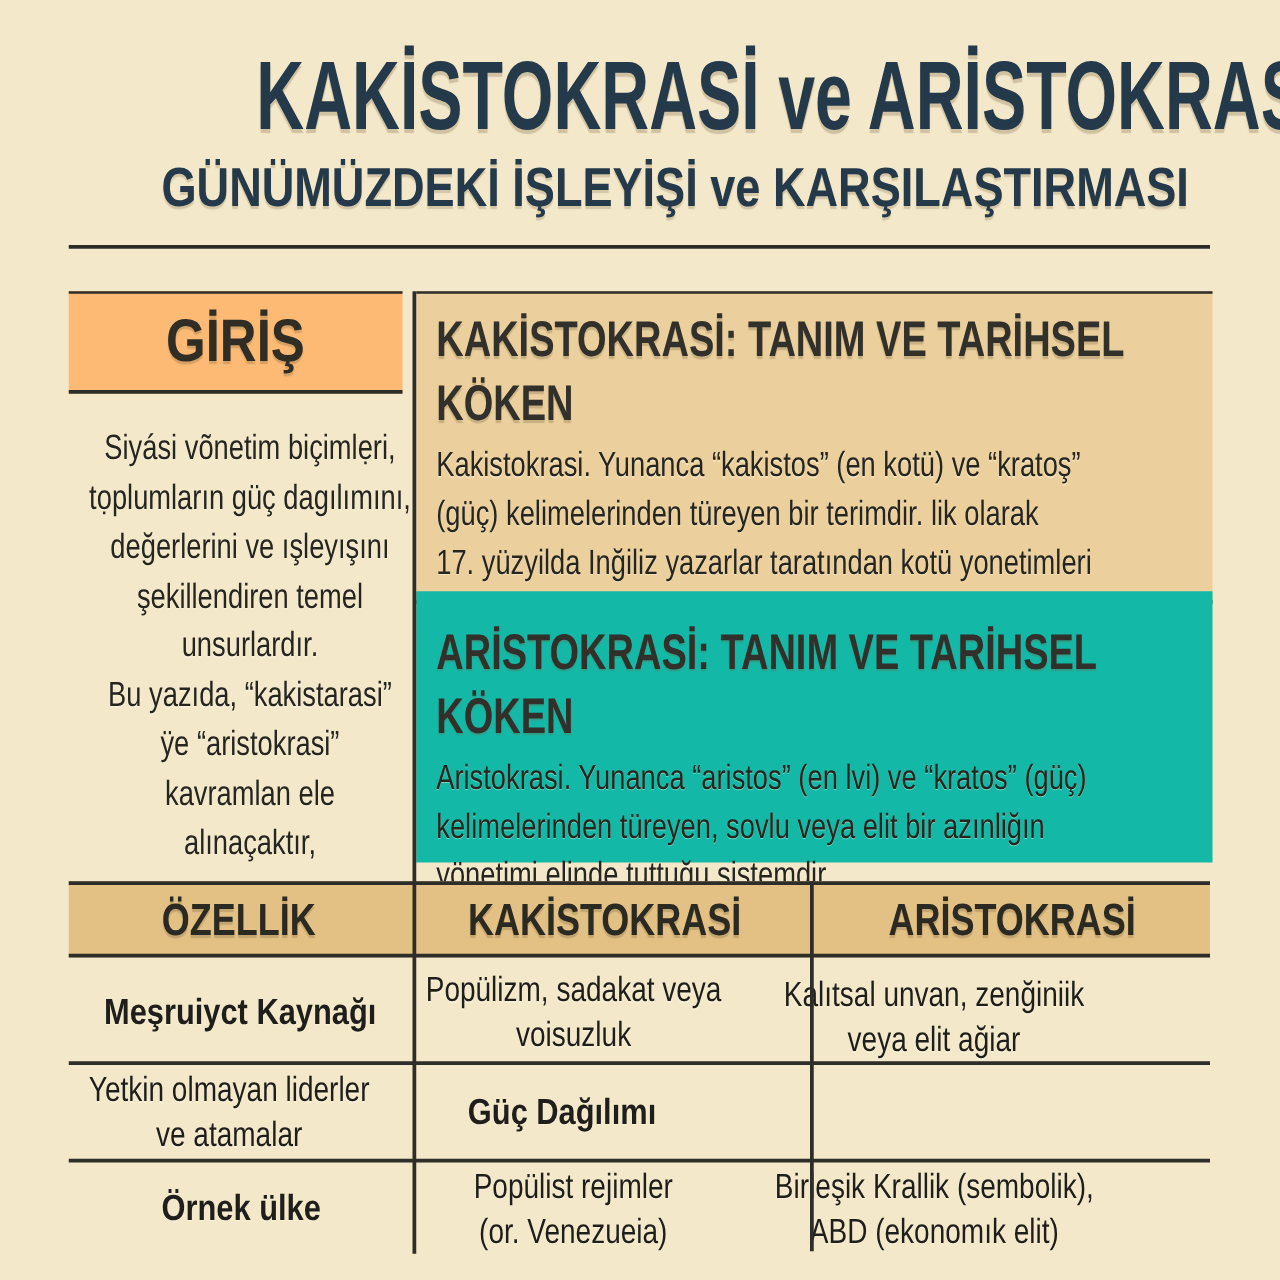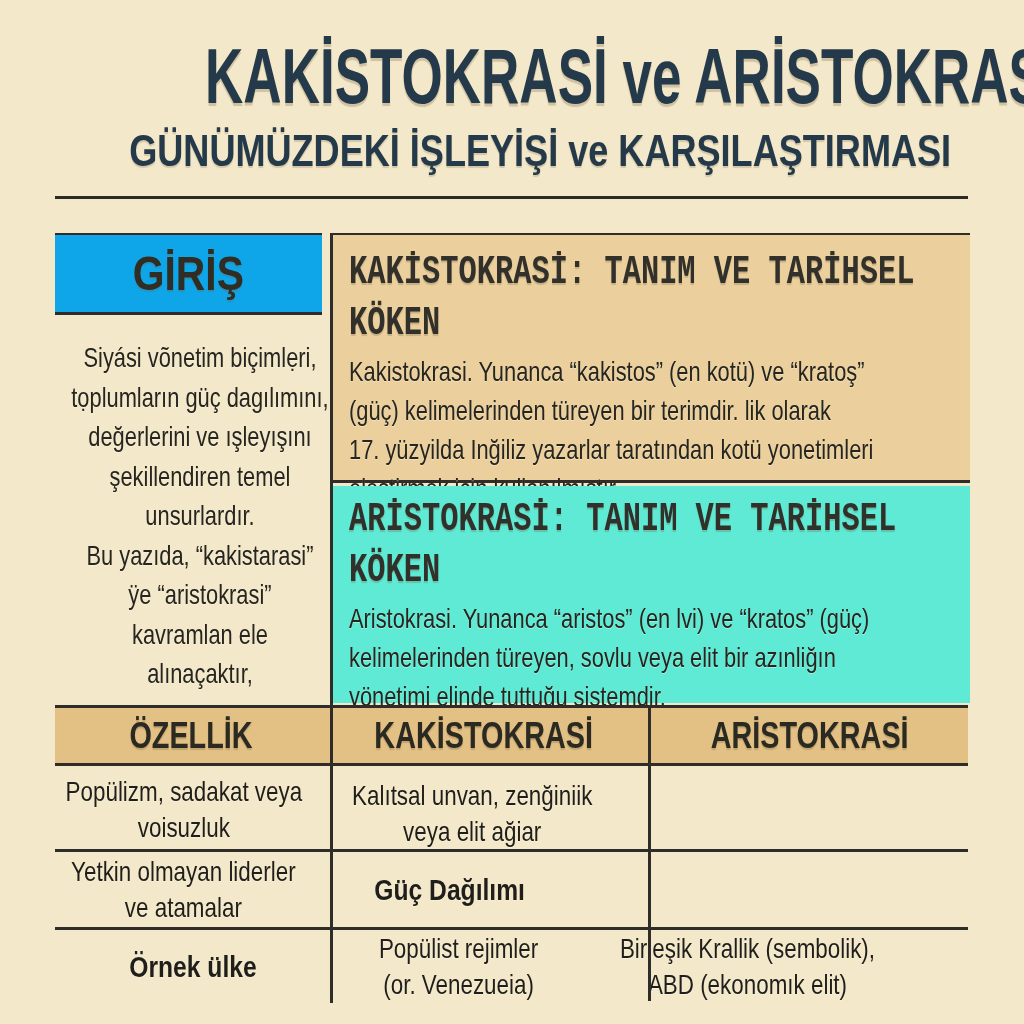--- a/index.html
+++ b/index.html
@@ -33,21 +33,21 @@
     font-size:44px;font-weight:bold;line-height:58px;color:#24394a;
     text-shadow:0 2px 1px rgba(140,120,85,0.3);
     white-space:nowrap;
     padding-left:28px;
   }
   .title-rule{top:196px;left:55px;width:913px;height:3px;background:#2c2b27;}
 
   
   .intro-header{
     top:233px;left:55px;width:267px;height:77px;
-    background:#0ea5e9;
+    background:#fdba74;
     border-top:2px solid #2e2d29;border-bottom:3px solid #2e2d29;
     display:flex;align-items:center;justify-content:center;
     font-size:48px;font-weight:bold;color:#2f2d24;
     text-shadow:0 2px 1px rgba(120,100,65,0.3);
   }
   .intro-body{
     top:338px;left:35px;width:310px;
     font-size:28px;line-height:39.5px;color:#26251f;
     text-shadow:0 1px 0 rgba(255,250,235,0.4);
   }
@@ -56,27 +56,26 @@
   .v-divider{top:233px;left:330px;width:3px;height:770px;background:#2e2d29;z-index:5;}
   .v-divider2{top:705px;left:648px;width:3px;height:296px;background:#2e2d29;z-index:5;}
 
   
   .panel{left:333px;width:637px;box-sizing:border-box;padding:12px 14px 0 16px;}
   .panel-kakisto{
     top:233px;height:250px;background:#ebd09d;
     border-top:2px solid #2e2d29;border-bottom:3px solid #2e2d29;
   }
   .panel-aristo{
-    top:486px;height:217px;background:#5eead4;padding-top:8px;
+    top:473px;height:217px;background:#14b8a6;padding-top:24px;
   }
   .section-heading{
     font-size:40px;font-weight:bold;line-height:51px;color:#32302a;
     text-shadow:0 2px 1px rgba(120,100,65,0.3);
     margin:0 0 3px 0;
-    font-family:Liberation Mono, monospace;
   }
   .section-body{
     font-size:28px;line-height:39px;color:#26251f;margin:0;
     text-shadow:0 1px 0 rgba(255,250,235,0.4);
   }
 
   
   .tbl-header{
     top:705px;left:55px;width:913px;height:61px;
     background:#e3c083;
@@ -150,20 +149,23 @@
     </div>
   <div class="hcell hc2">
       <span class="sc cond-c80">KAKİSTOKRASİ</span>
     </div>
   <div class="hcell hc3">
       <span class="sc cond-c80">ARİSTOKRASİ</span>
     </div>
 </div>
 
 <div class="abs tbl-row row1">
+  <div class="cell c1">
+      <span class="sc cond-c85 nowrapc">Meşruiyct Kaynağı</span>
+    </div>
   <div class="cell c2">
       <span class="sc cond-c80 nowrapc">Popülizm, sadakat veya
 voisuzluk</span>
     </div>
   <div class="cell c3">
       <span class="sc cond-c80 nowrapc">Kalıtsal unvan, zenğiniik
 veya elit ağiar</span>
     </div>
 </div>
 <div class="abs rline rline2"></div>

